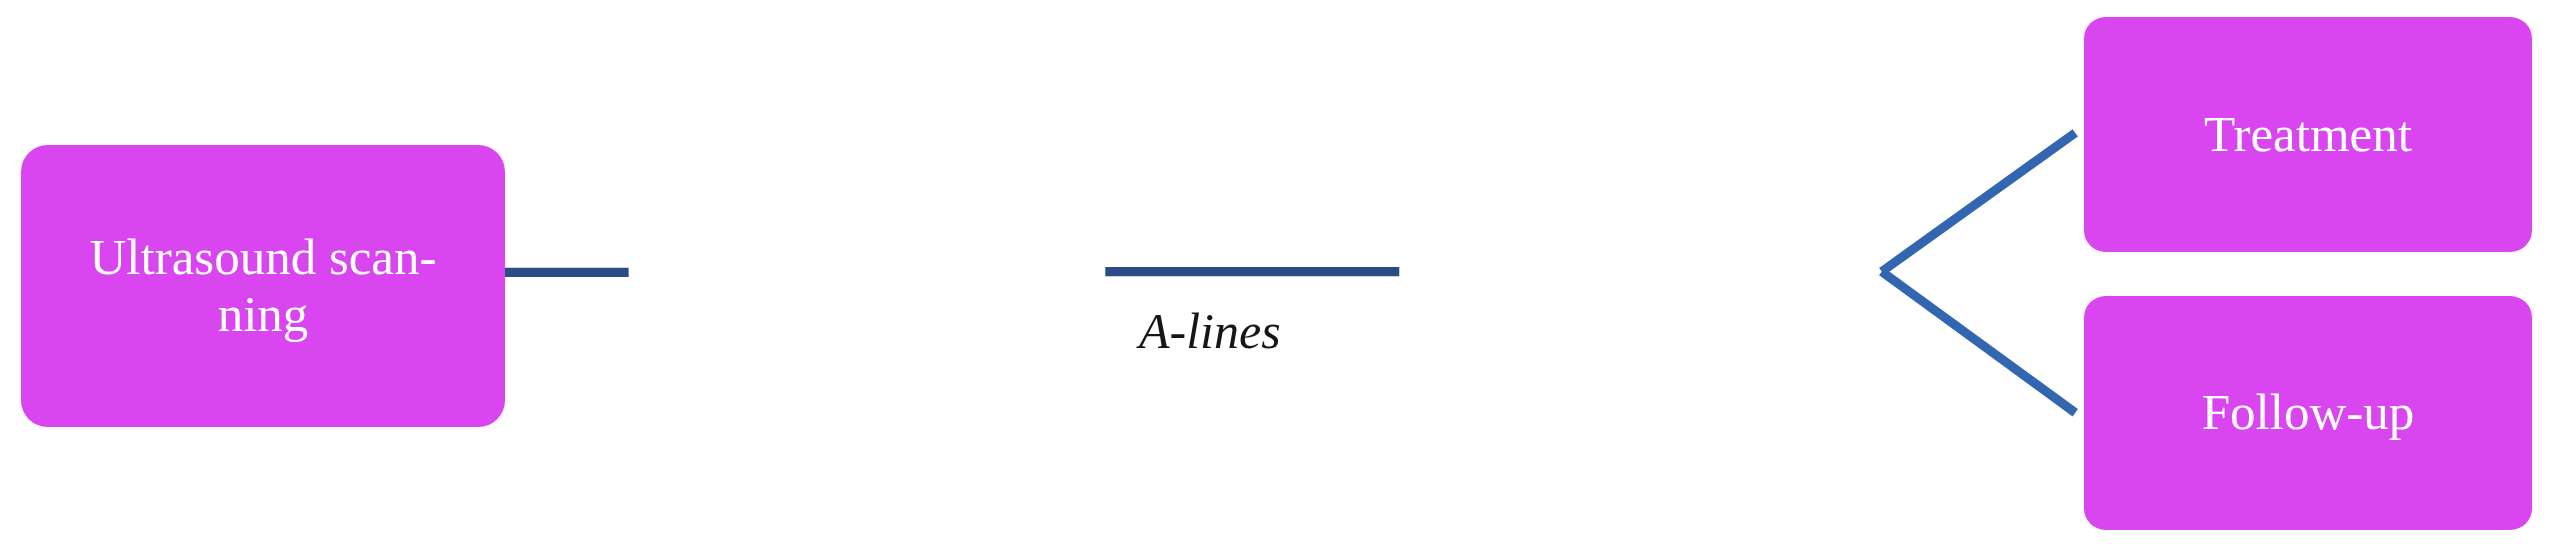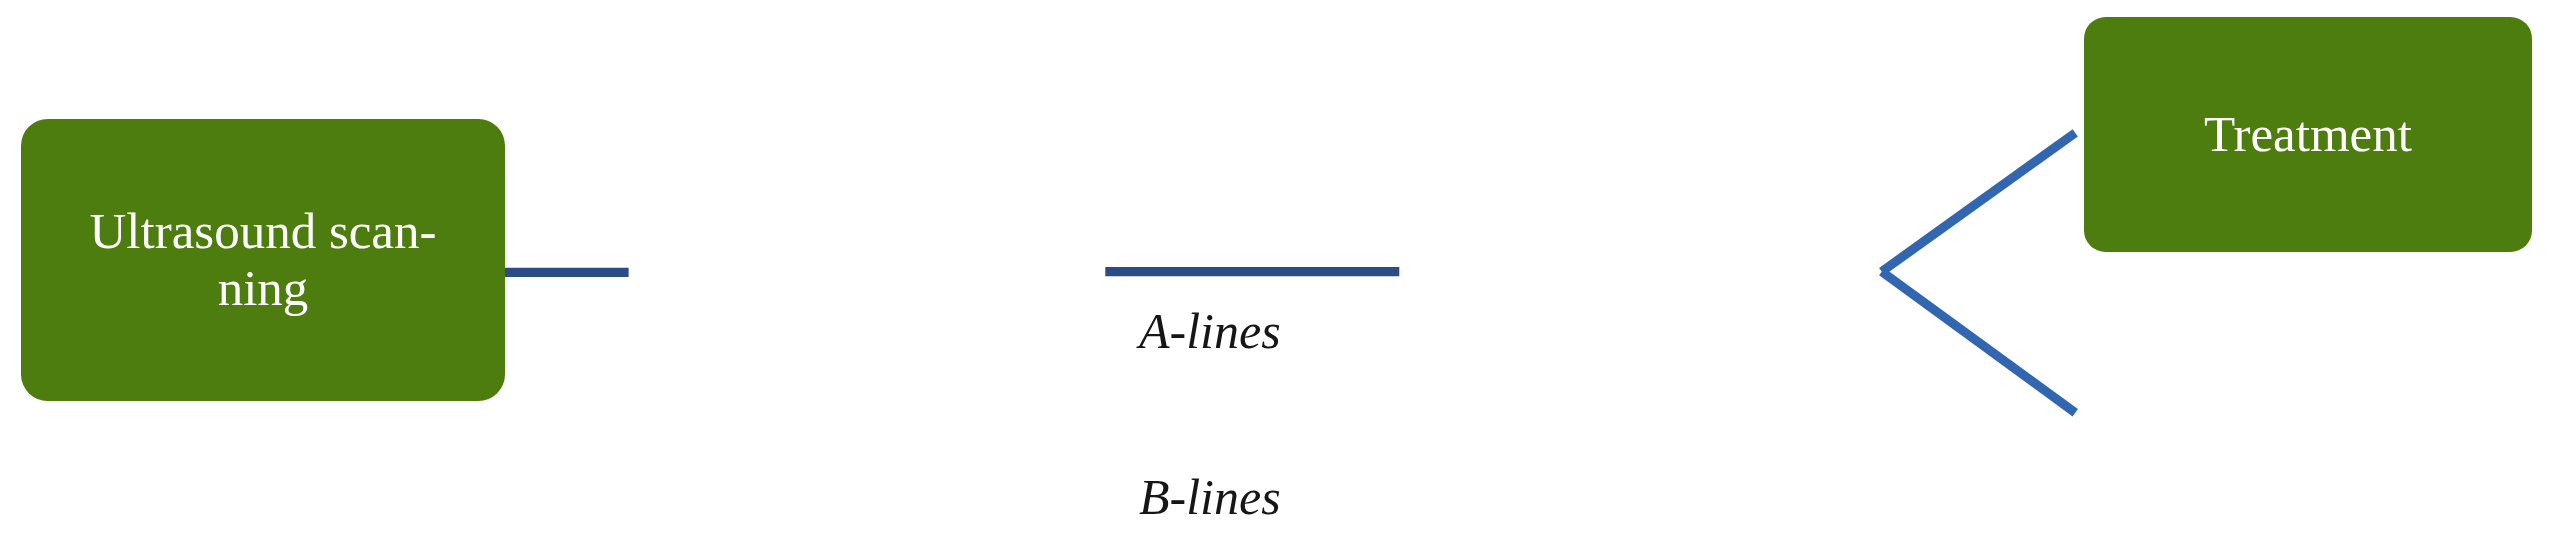--- a/index.html
+++ b/index.html
@@ -22,21 +22,21 @@
     position: absolute;
     left: 0;
     top: 0;
     width: 2576px;
     height: 549px;
     pointer-events: none;
   }
   .node {
     position: absolute;
     box-sizing: border-box;
-    background: #4d7c0f;
+    background: #d946ef;
     border-radius: 25px;
     color: #ffffff;
     display: flex;
     align-items: center;
     justify-content: center;
     text-align: center;
     font-family: "Liberation Serif", "DejaVu Serif", serif;
     font-size: 51px;
     line-height: 1.12;
     letter-spacing: 0px;
@@ -52,21 +52,21 @@
   .edge-label {
     position: absolute;
     font-family: "Liberation Serif", "DejaVu Serif", serif;
     font-style: italic;
     font-size: 50px;
     color: #161616;
     white-space: nowrap;
     z-index: 3;
   }
   
-  #node-ultrasound-scanning { left: 21px;   top: 119px; width: 484px; height: 282px; border-radius: 26.6px; }
+  #node-ultrasound-scanning { left: 21px;   top: 145px; width: 484px; height: 282px; border-radius: 26.6px; }
   #node-dl-segmentation     { left: 627px;  top: 129px; width: 480px; height: 285px; border-radius: 26.6px; }
   #node-triage              { left: 1398px; top: 136px; width: 481px; height: 274px; border-radius: 25px; }
   #node-treatment           { left: 2084px; top: 16.6px;  width: 448px; height: 235px; border-radius: 21.6px; }
   #node-followup            { left: 2084px; top: 296px; width: 448px; height: 234px; border-radius: 21.6px; }
 
   #label-a-lines { left: 1139px; top: 302px; text-align: right; }
   #label-b-lines { left: 1139px; top: 468px; }
 </style>
 </head>
 <body>
@@ -88,19 +88,21 @@
     <span class="node-label">Ultrasound scan-
 ning</span>
   </div>
 
 
 
   <div class="node" id="node-treatment">
     <span class="node-label">Treatment</span>
   </div>
 
+  <div class="node" id="node-followup">
+    <span class="node-label">Follow-up</span>
+  </div>
 
   <div class="edge-label" id="label-a-lines">A-lines</div>
 
-  <div class="edge-label" id="label-b-lines">B-lines</div>
 
 </div>
 
 
 </body></html>

